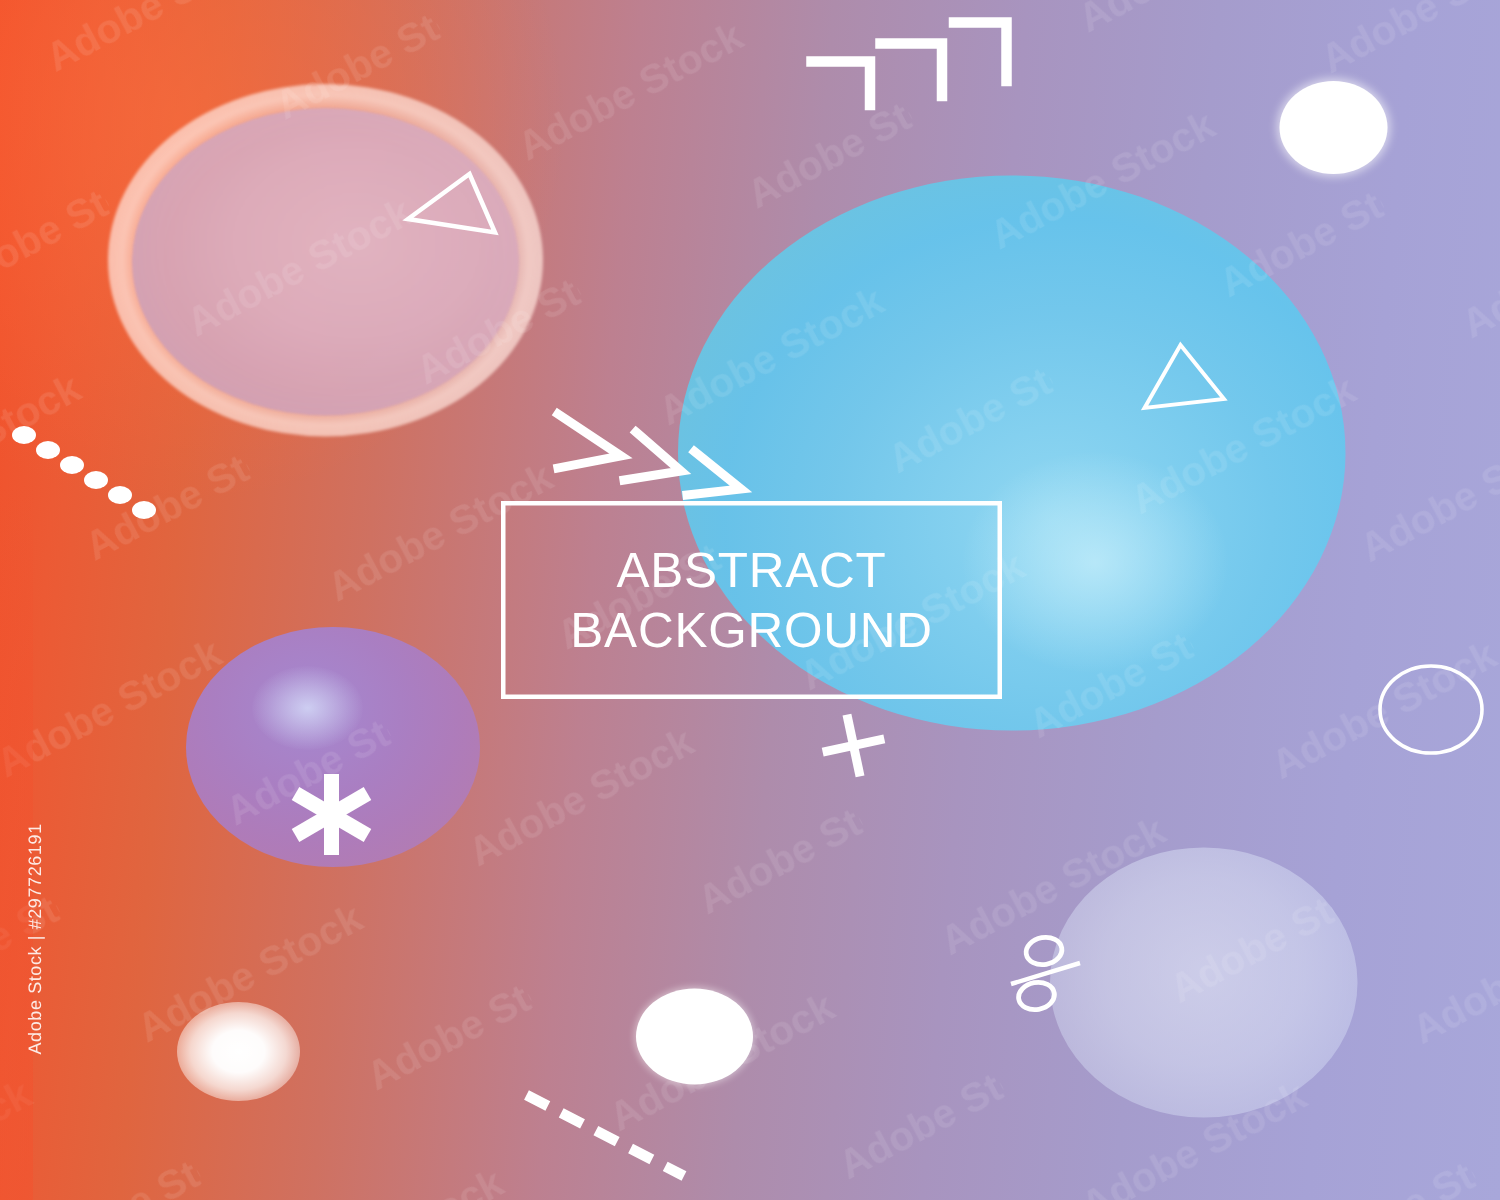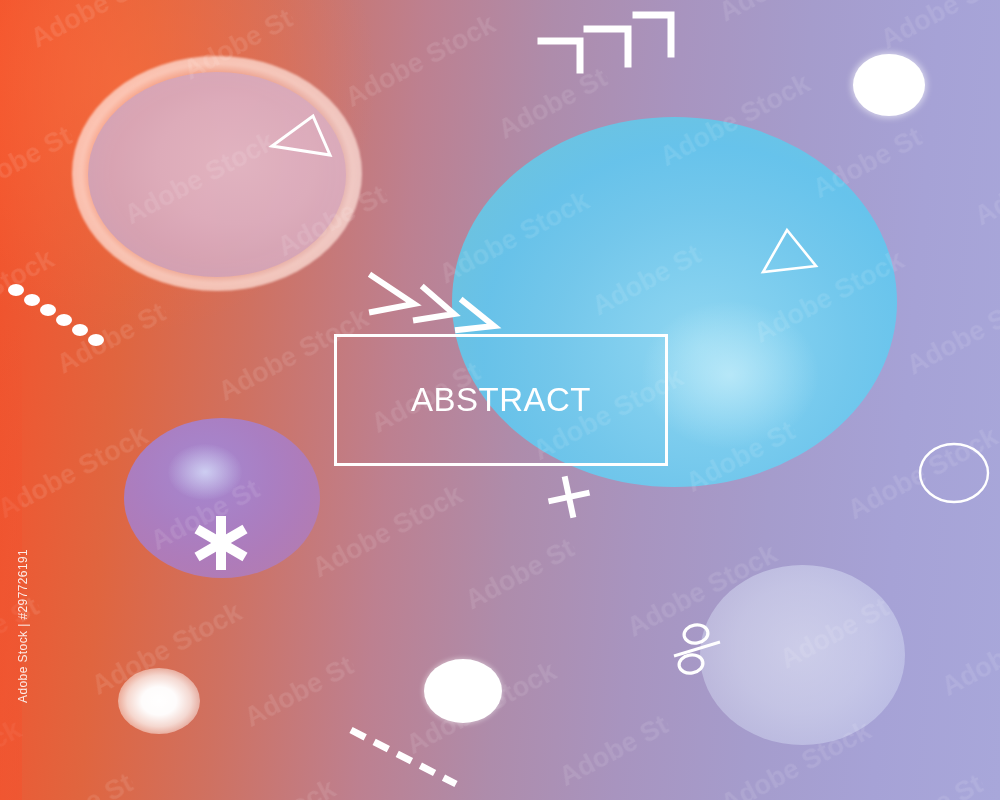--- a/index.html
+++ b/index.html
@@ -280,20 +280,21 @@
     </g>
   </svg>
 
   <svg class="vec" style="left:348px; top:726px;" width="112" height="62" viewBox="0 0 112 62">
     <line x1="3" y1="4" x2="108" y2="58" stroke="#ffffff" stroke-width="7" stroke-dasharray="16 10" stroke-linecap="butt"></line>
   </svg>
 
   <div id="banner" class="shape"></div>
   <div id="bannerText">
     <div>ABSTRACT</div>
+    <div>BACKGROUND</div>
   </div>
 
   <svg id="wm" viewBox="0 0 1000 800">
     <defs>
       <pattern id="wmpat" width="250" height="200" patternUnits="userSpaceOnUse" patternTransform="rotate(-28)">
         <text class="wm-text" x="10" y="60" font-family="Liberation Sans, sans-serif" font-size="27" font-weight="700">Adobe Stock</text>
         <text class="wm-text" x="130" y="160" font-family="Liberation Sans, sans-serif" font-size="27" font-weight="700">Adobe Stock</text>
       </pattern>
     </defs>
     <rect x="0" y="0" width="1000" height="800" fill="url(#wmpat)"></rect>

